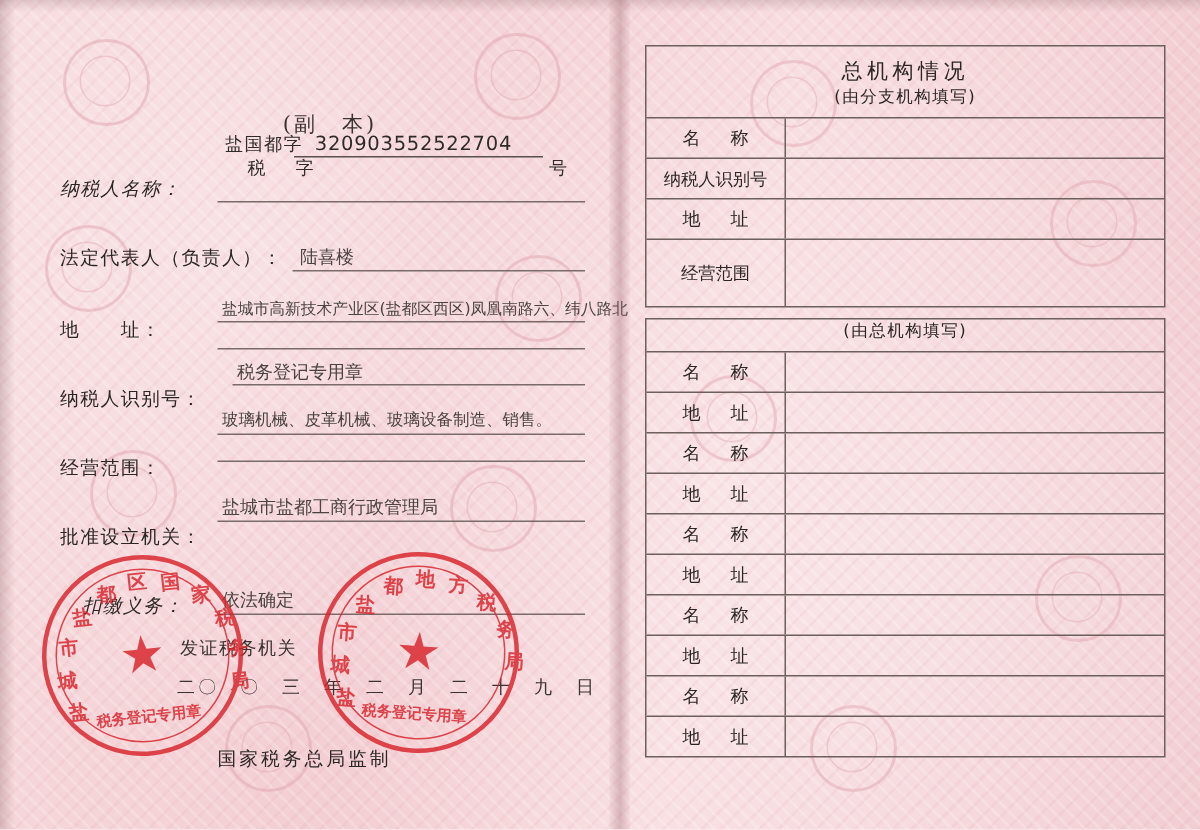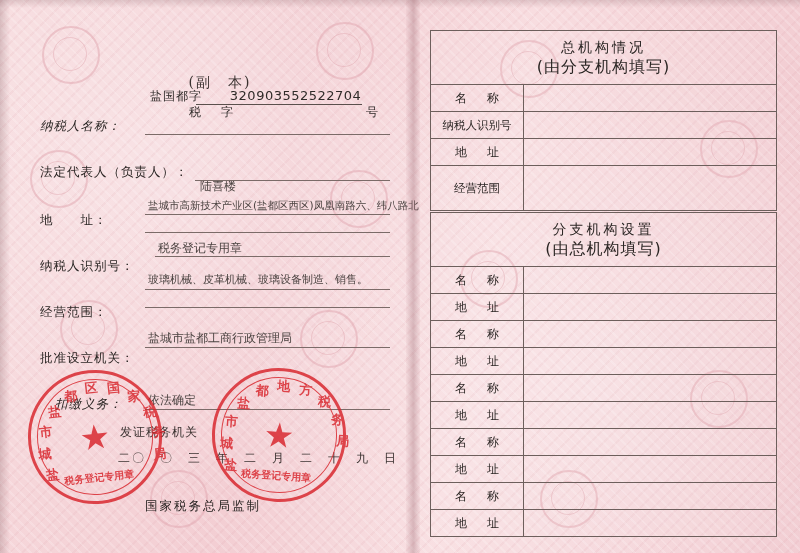--- a/index.html
+++ b/index.html
@@ -121,21 +121,20 @@
     left: 196px; top: 104px;
     width: 166px;
     border-bottom: 1px solid #5a4f4c;
   }
   #code-label2 {
     position: absolute;
     left: 165px; top: 104px;
     font-size: 12px;
     letter-spacing: 4px;
     color: #2f2a28;
-    margin-left: 24px;
   }
   #code-hao {
     position: absolute;
     left: 366px; top: 104px;
     font-size: 12px;
     color: #2f2a28;
   }
 
   .field-label {
     position: absolute;
@@ -237,21 +236,21 @@
   .tbl-title {
     text-align: center;
     font-family: "DejaVu Serif", "Liberation Serif", serif;
     font-size: 14px;
     letter-spacing: 3px;
     color: #2b2624;
     padding-top: 8px;
   }
   .tbl-subtitle {
     text-align: center;
-    font-size: 16px;
+    font-size: 11px;
     letter-spacing: 1px;
     color: #2b2624;
     padding-bottom: 6px;
   }
   .tbl-head {
     border-bottom: 1px solid #6d5f5c;
   }
   .row {
     display: flex;
     border-bottom: 1px solid #6d5f5c;
@@ -301,31 +300,31 @@
 
   <div id="edge-left"></div>
   <div id="edge-top"></div>
 
   <div id="left-page">
 
     <div id="doc-subtitle">(副　本)</div>
 
     <div id="code-row">
       <span class="lbl">盐国都字</span>
-      <span class="val" style="margin-left:24px;">320903552522704</span>
+      <span class="val" style="margin-left:4px;">320903552522704</span>
     </div>
     <div id="code-label2">税　字</div>
     <div id="code-underline"></div>
     <div id="code-hao">号</div>
 
     <div class="field-label" style="left:40px; top:118px;font-style:italic;">纳税人名称：</div>
     <div class="field-line" style="left:145px; top:134px; width:245px;"></div>
 
     <div class="field-label" style="left:40px; top:164px;">法定代表人（负责人）：</div>
-    <div class="field-value" style="left:200px; top:178px;">陆喜楼</div>
+    <div class="field-value" style="left:200px; top:163px;">陆喜楼</div>
     <div class="field-line" style="left:195px; top:180px; width:195px;"></div>
 
     <div class="field-label" style="left:40px; top:212px;">地　　址：</div>
     <div class="field-value" style="left:148px; top:199px; font-size:10.5px;">盐城市高新技术产业区(盐都区西区)凤凰南路六、纬八路北</div>
     <div class="field-line" style="left:145px; top:214px; width:245px;"></div>
     <div class="field-line" style="left:145px; top:232px; width:245px;"></div>
 
     <div class="field-label" style="left:40px; top:258px;">纳税人识别号：</div>
     <div class="field-value" style="left:158px; top:240px;">税务登记专用章</div>
     <div class="field-line" style="left:155px; top:256px; width:235px;"></div>
@@ -408,21 +407,20 @@
         <div class="cell-value"></div>
       </div>
       <div class="row last" style="height:44px;">
         <div class="cell-label tight">经营范围</div>
         <div class="cell-value"></div>
       </div>
     </div>
 
     <div class="table-box" style="left:430px; top:212px; width:345px;">
       <div class="tbl-head">
-        <div class="tbl-title">分支机构设置</div>
         <div class="tbl-subtitle">(由总机构填写)</div>
       </div>
 
       <div class="row">
         <div class="cell-label">名　称</div>
         <div class="cell-value"></div>
       </div>
       <div class="row">
         <div class="cell-label">地　址</div>
         <div class="cell-value"></div>

